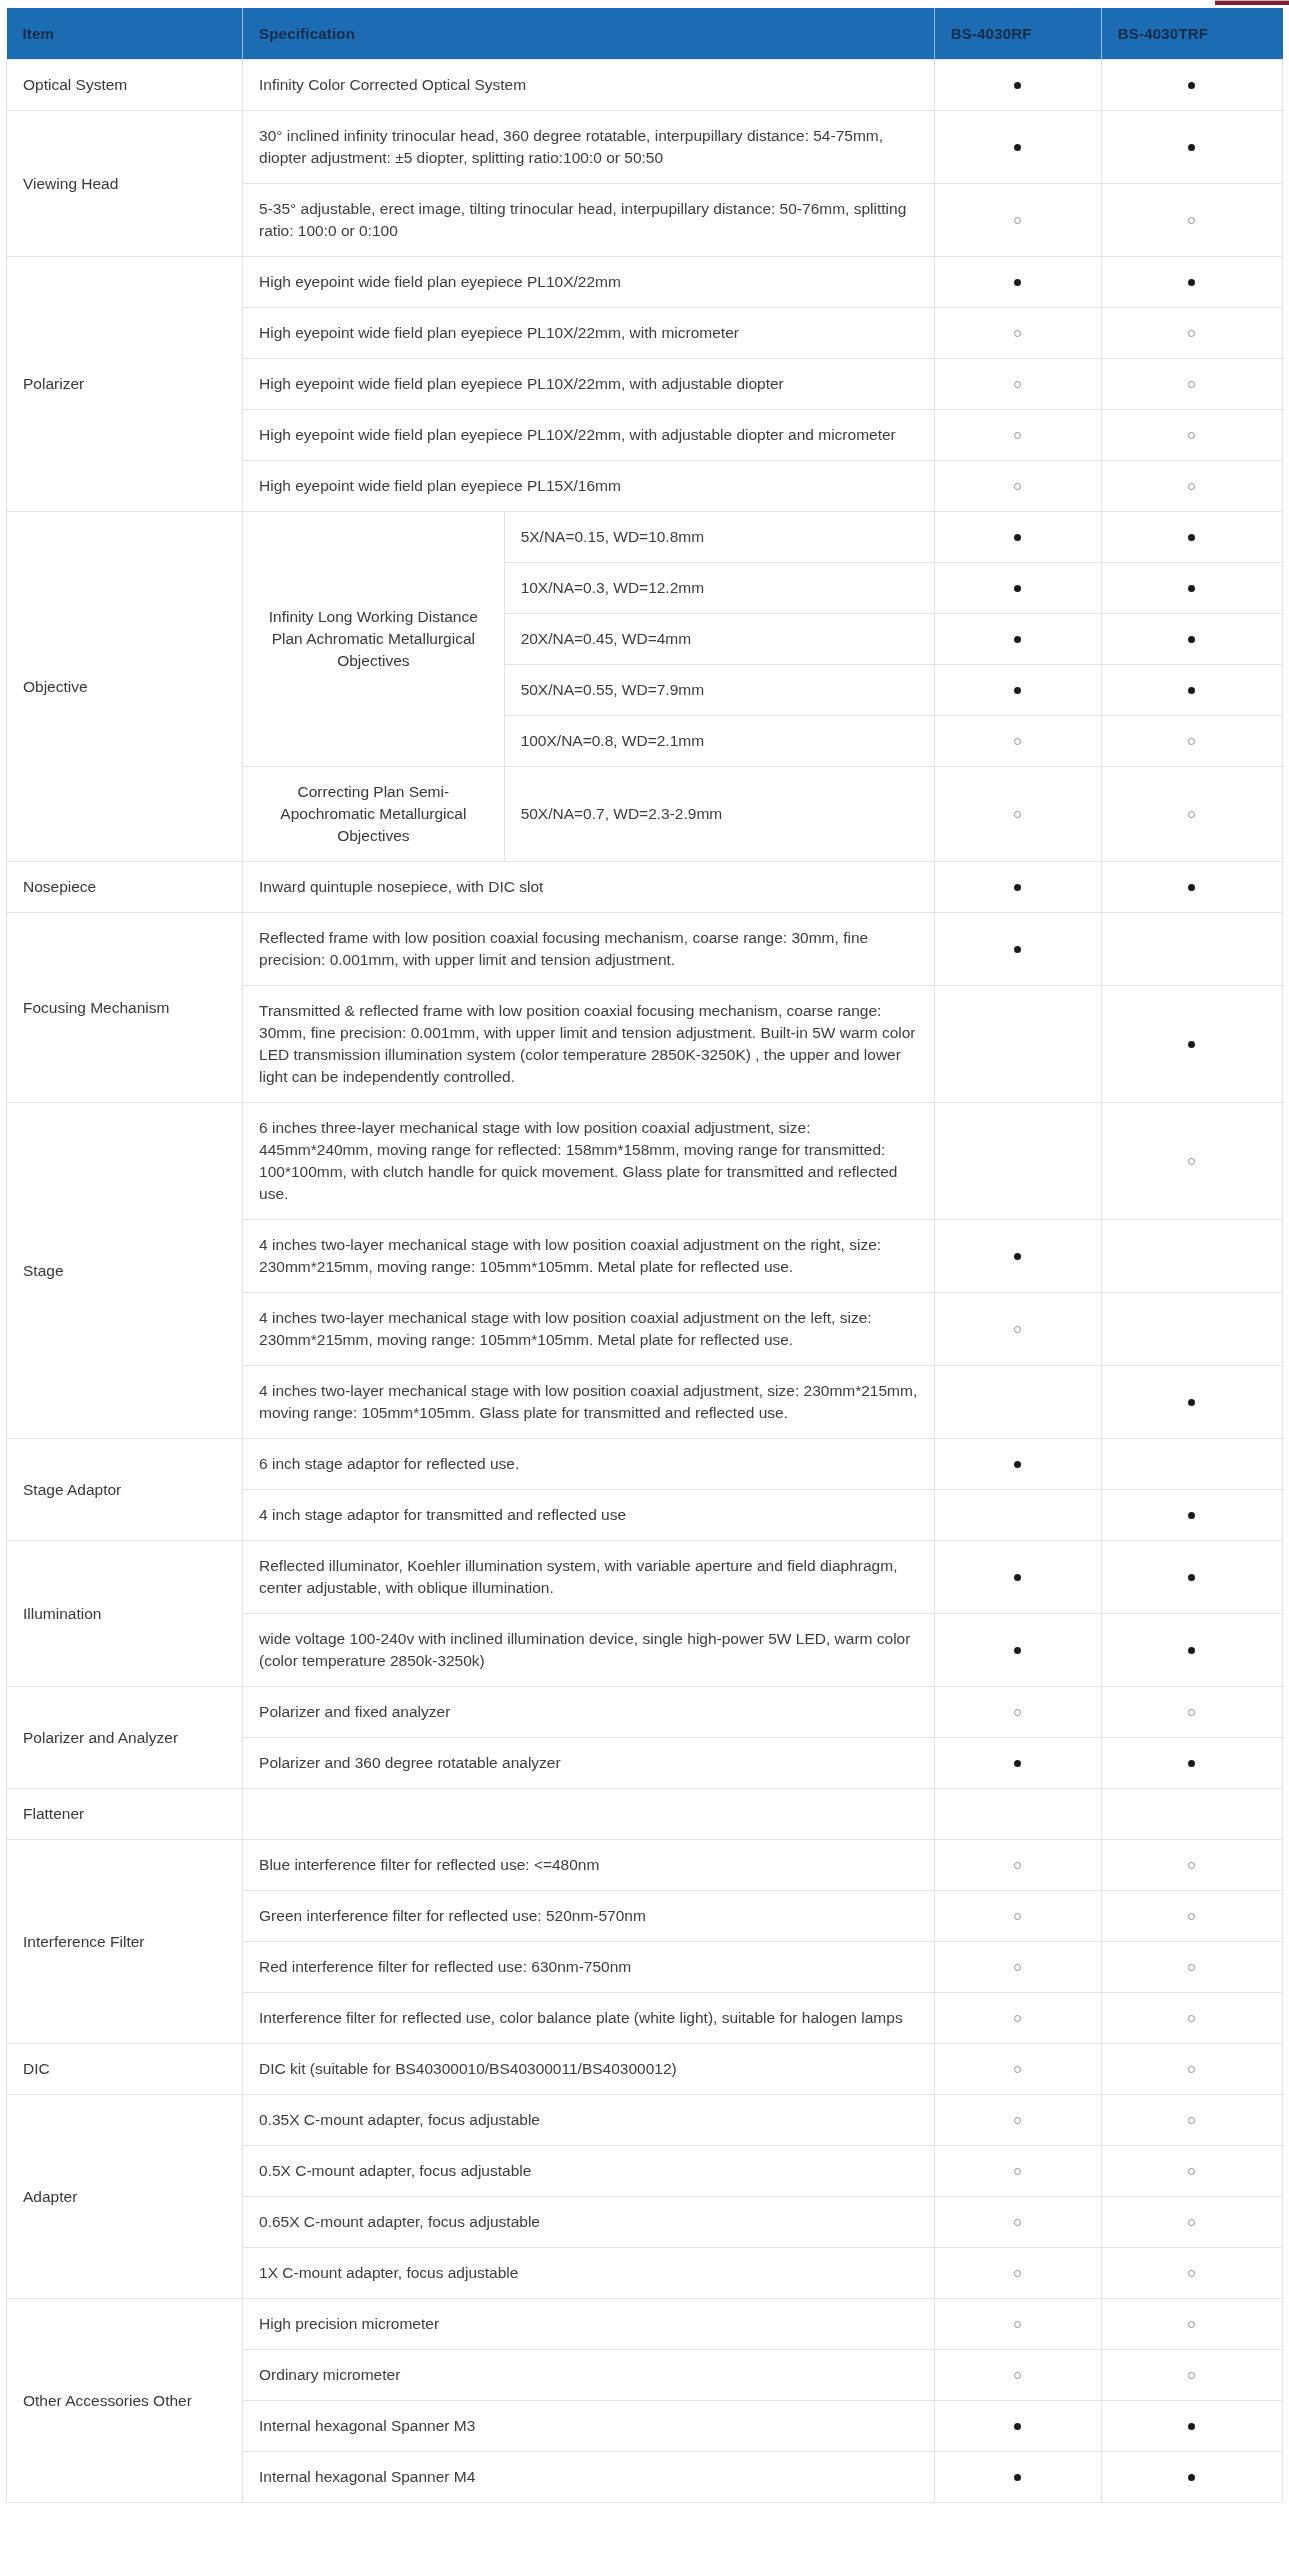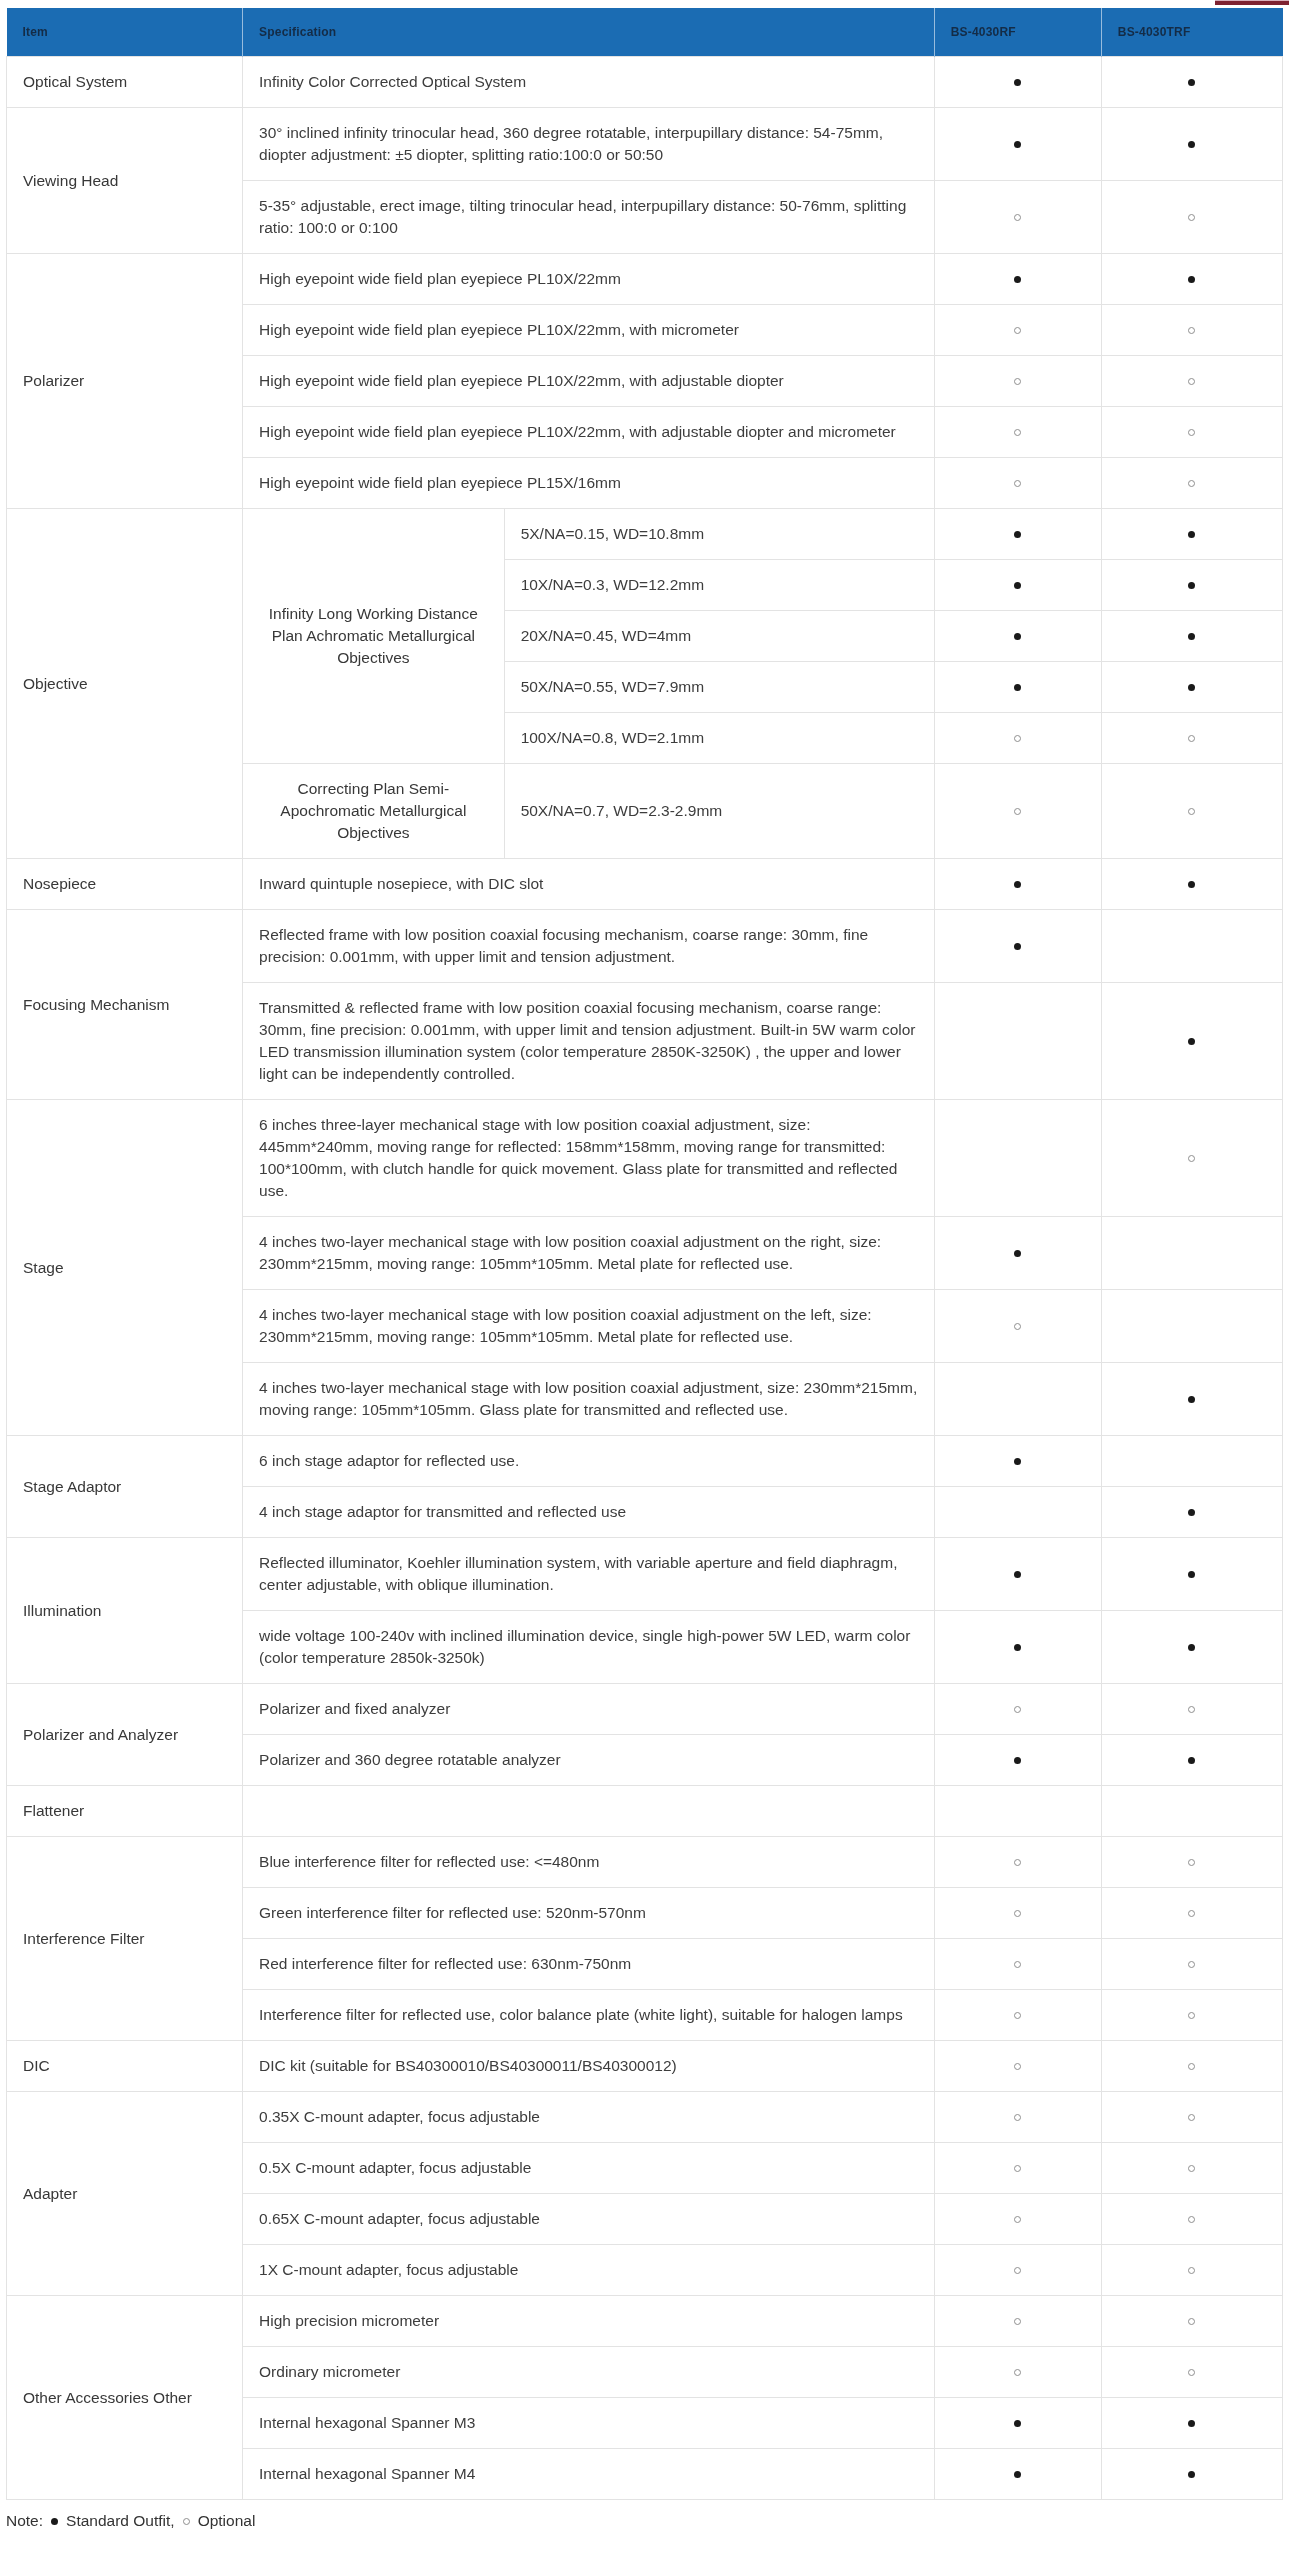--- a/index.html
+++ b/index.html
@@ -26,21 +26,21 @@
   }
   .wrap{padding:8px 6px 0 6px;}
   table{
     width:100%;
     border-collapse:collapse;
     table-layout:fixed;
   }
   thead th{
     background:var(--header-bg);
     color:var(--header-text);
-    font-size:12px;
+    font-size:15px;
     font-weight:600;
     text-align:left;
     padding:17px 16px;
     border-right:1px solid rgba(255,255,255,0.55);
     letter-spacing:.2px;
   }
   thead th:last-child{border-right:none;}
   thead th.center{text-align:left;}
   tbody td{
     border:1px solid var(--border);
@@ -307,20 +307,13 @@
           <td class="mark"><span class="dot filled"></span></td>
         </tr>
         <tr>
           <td class="spec" colspan="2">Internal hexagonal Spanner M4</td>
           <td class="mark"><span class="dot filled"></span></td>
           <td class="mark"><span class="dot filled"></span></td>
         </tr>
       </tbody>
   </table>
 
-  <div class="footnote">
-    <span>Note:</span>
-    <span class="dot filled"></span>
-    <span>Standard Outfit,</span>
-    <span class="dot open"></span>
-    <span>Optional</span>
-  </div>
 </div>
 
 </body></html>

